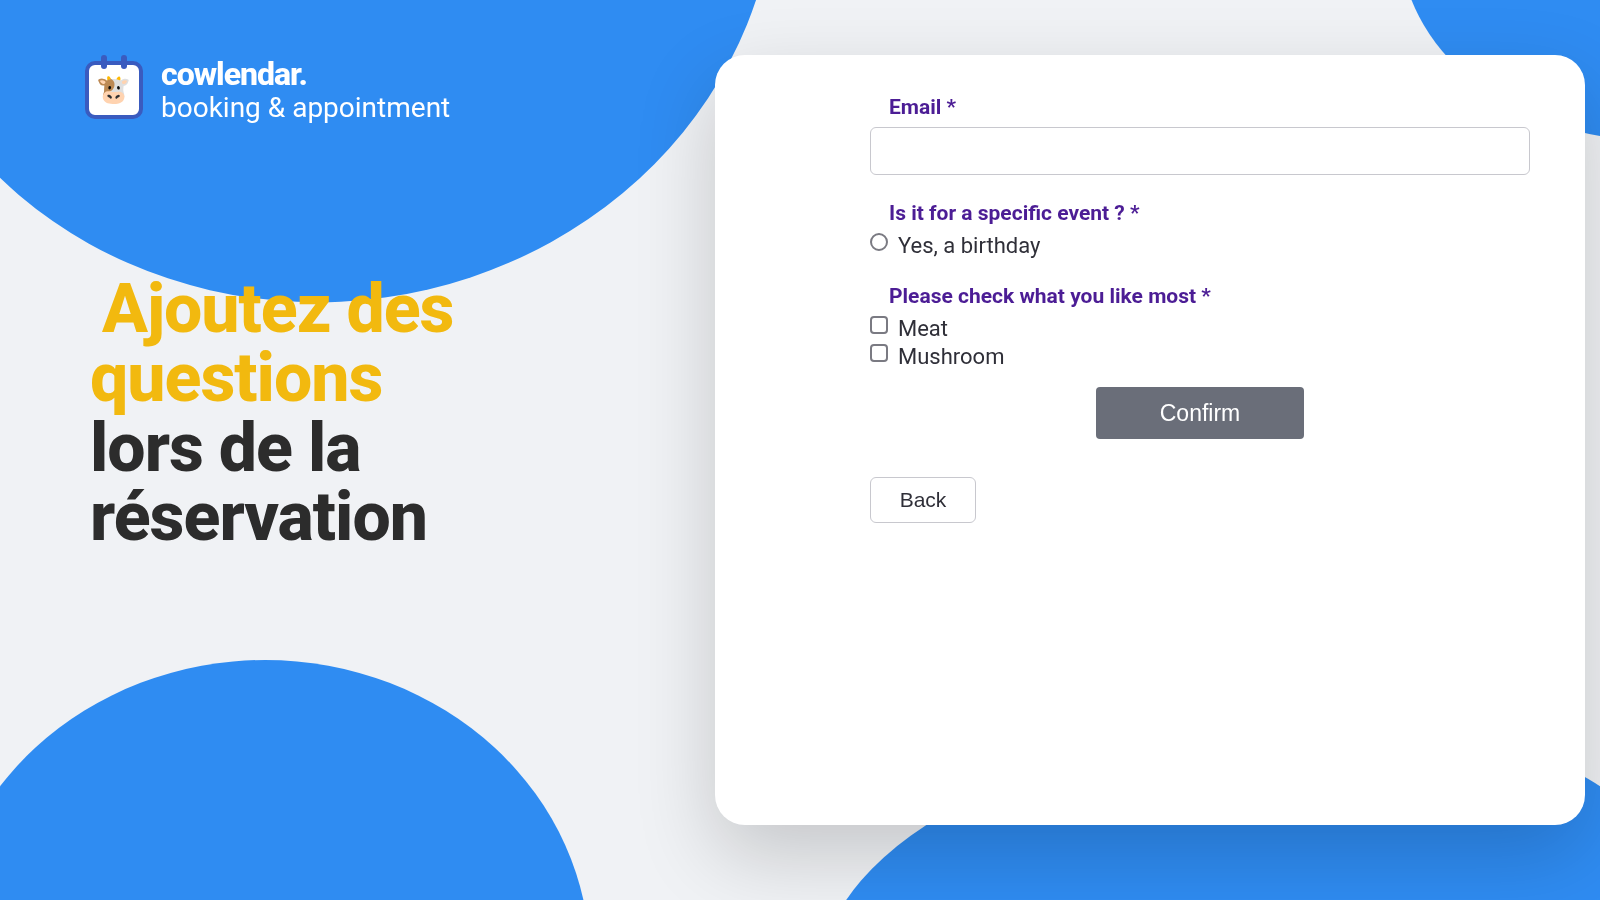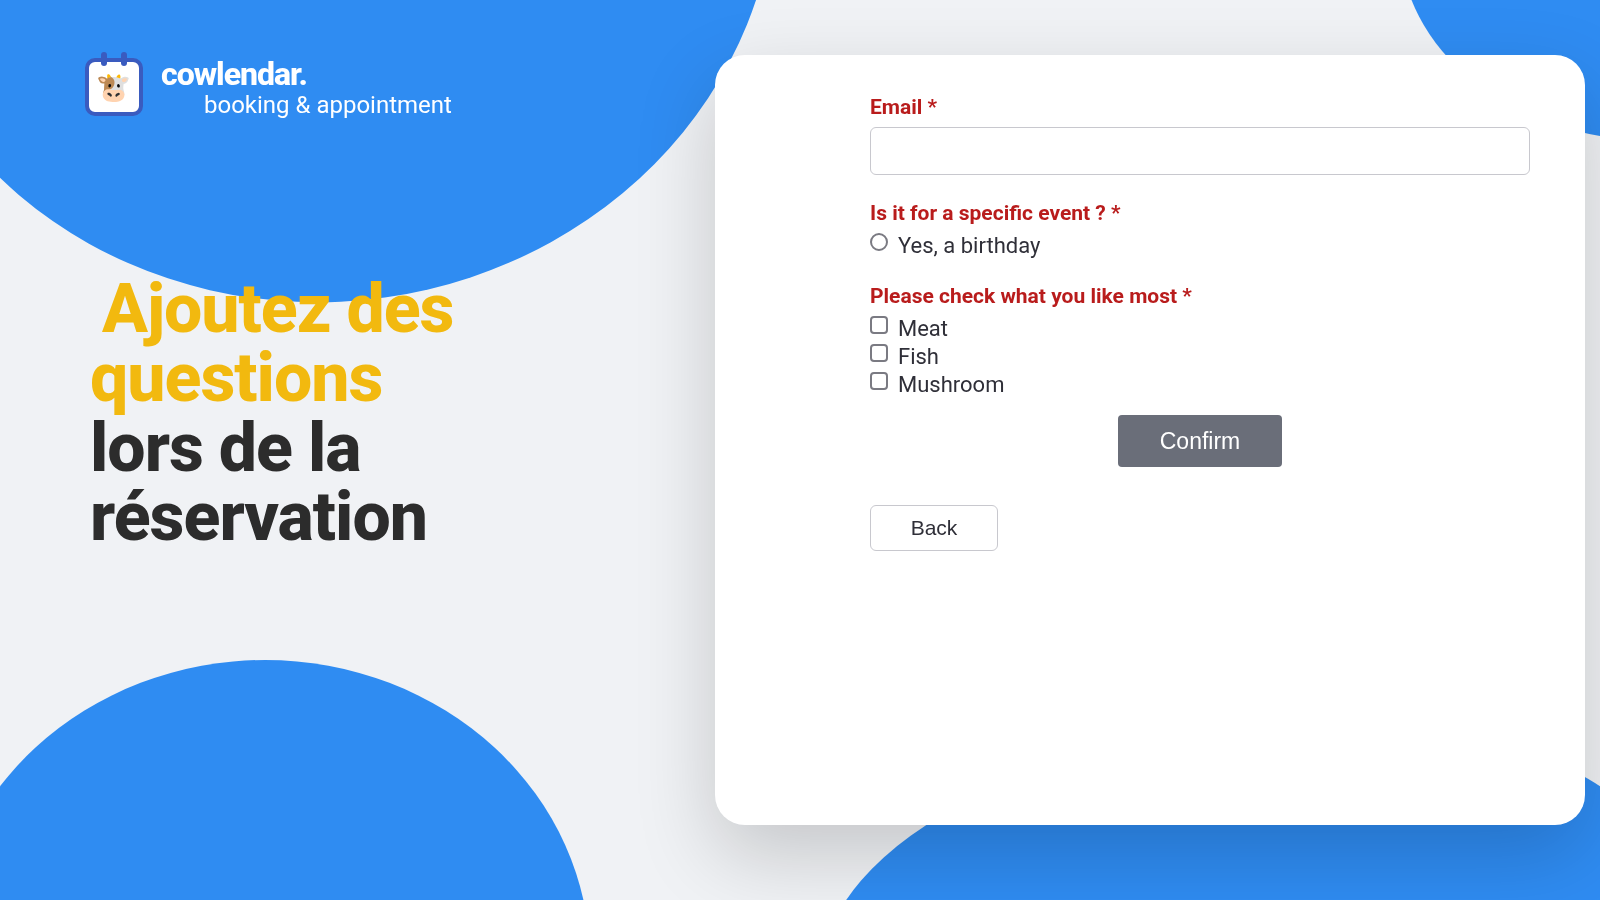--- a/index.html
+++ b/index.html
@@ -67,21 +67,21 @@
     top: -10px;
     width: 6px; height: 14px;
     background: #3a5bbf;
     border-radius: 3px;
   }
   .logo-icon::before { left: 12px; }
   .logo-icon::after { right: 12px; }
   .logo-text { margin-left: 18px; }
   .logo-title { font-size: 32px; font-weight: 800; letter-spacing: -1px; }
   .logo-title .accent { color: #fff; }
-  .logo-sub { font-size: 24px; font-weight: 400; margin-top: -2px; margin-left: 43px; }
+  .logo-sub { font-size: 28px; font-weight: 400; margin-top: -2px; }
 
   
   .headline {
     position: absolute;
     top: 275px; left: 90px;
     z-index: 2;
     font-size: 68px;
     font-weight: 800;
     line-height: 1.02;
     letter-spacing: -1px;
@@ -95,21 +95,21 @@
     position: absolute;
     top: 55px; left: 715px;
     width: 870px; height: 770px;
     background: #fff;
     border-radius: 30px;
     box-shadow: 0 30px 80px rgba(0,0,0,0.18);
     z-index: 2;
     padding: 40px 0 0 155px;
   }
   .form { width: 660px; color: #2f2f38; }
-  .field-label { font-size: 21px; font-weight: 700; color: #b91c1c; margin-bottom: 8px; display: block; }
+  .field-label { font-size: 21px; font-weight: 700; color: #4c1d95; margin-bottom: 8px; display: block; margin-left: 19px; }
   .text-input {
     width: 100%; height: 48px;
     border: 1px solid #c8c8ce;
     border-radius: 6px;
     font-size: 18px;
     padding: 0 10px;
     background: #fff;
   }
   .textarea {
     width: 100%; height: 76px;
@@ -131,31 +131,31 @@
   }
   .check-box {
     width: 18px; height: 18px;
     border: 2px solid #7a7a82;
     border-radius: 4px;
     margin-right: 10px;
     flex-shrink: 0;
   }
   .confirm-btn {
     display: block;
-    width: 164px; height: 52px;
+    width: 208px; height: 52px;
     background: #6a6e79;
     color: #fff;
     border: none;
     border-radius: 4px;
     font-size: 23px;
     margin: 18px auto 0;
     cursor: pointer;
   }
   .back-btn {
-    width: 128px; height: 46px;
+    width: 106px; height: 46px;
     background: #fff;
     border: 1px solid #c8c8ce;
     border-radius: 6px;
     font-size: 21px;
     color: #2f2f38;
     cursor: pointer;
     margin-top: 38px;
   }
 </style>
 </head>
@@ -202,24 +202,20 @@
 
 
     <div class="group" style="margin-bottom:18px;">
       <label class="field-label">Please check what you like most *</label>
       <div class="option-row">
         <span class="check-box"></span>
         <span>Meat</span>
       </div>
       <div class="option-row">
         <span class="check-box"></span>
-        <span>Fish</span>
-      </div>
-      <div class="option-row">
-        <span class="check-box"></span>
         <span>Mushroom</span>
       </div>
     </div>
 
     <button class="confirm-btn">Confirm</button>
 
     <button class="back-btn">Back</button>
 
   </div>
 </div>

